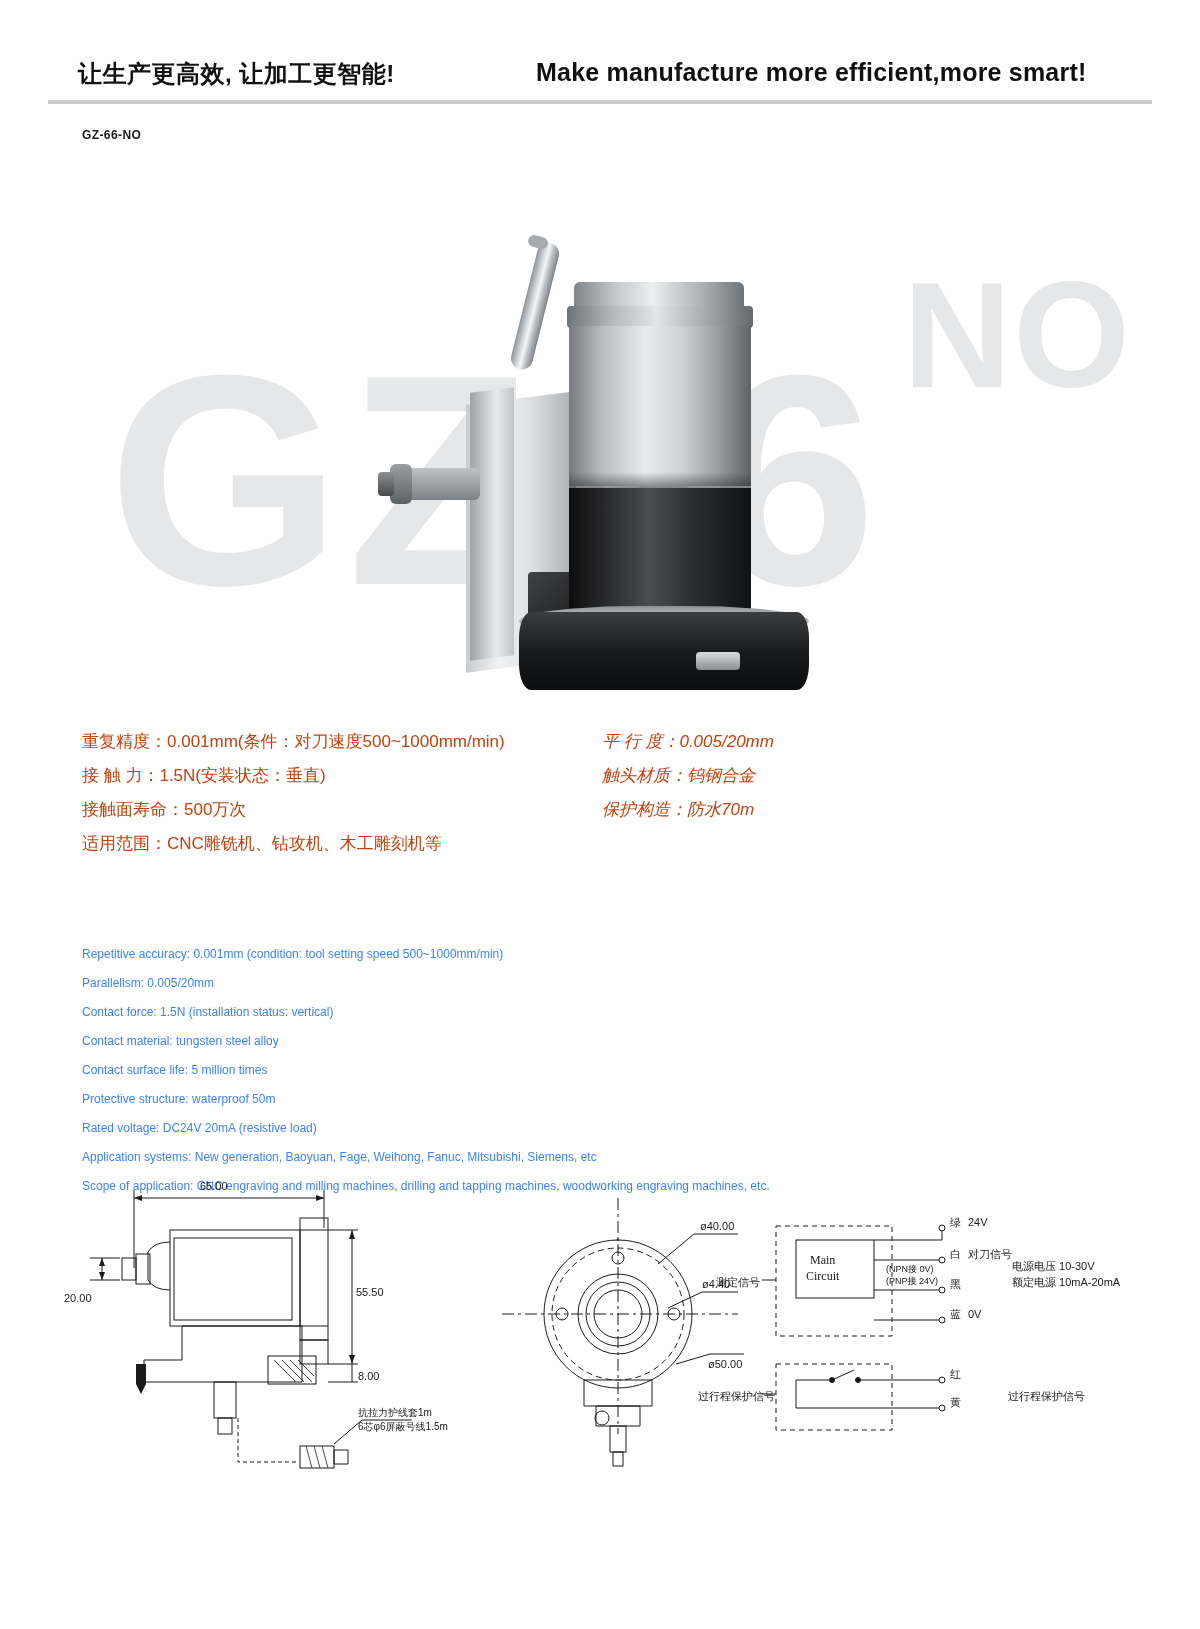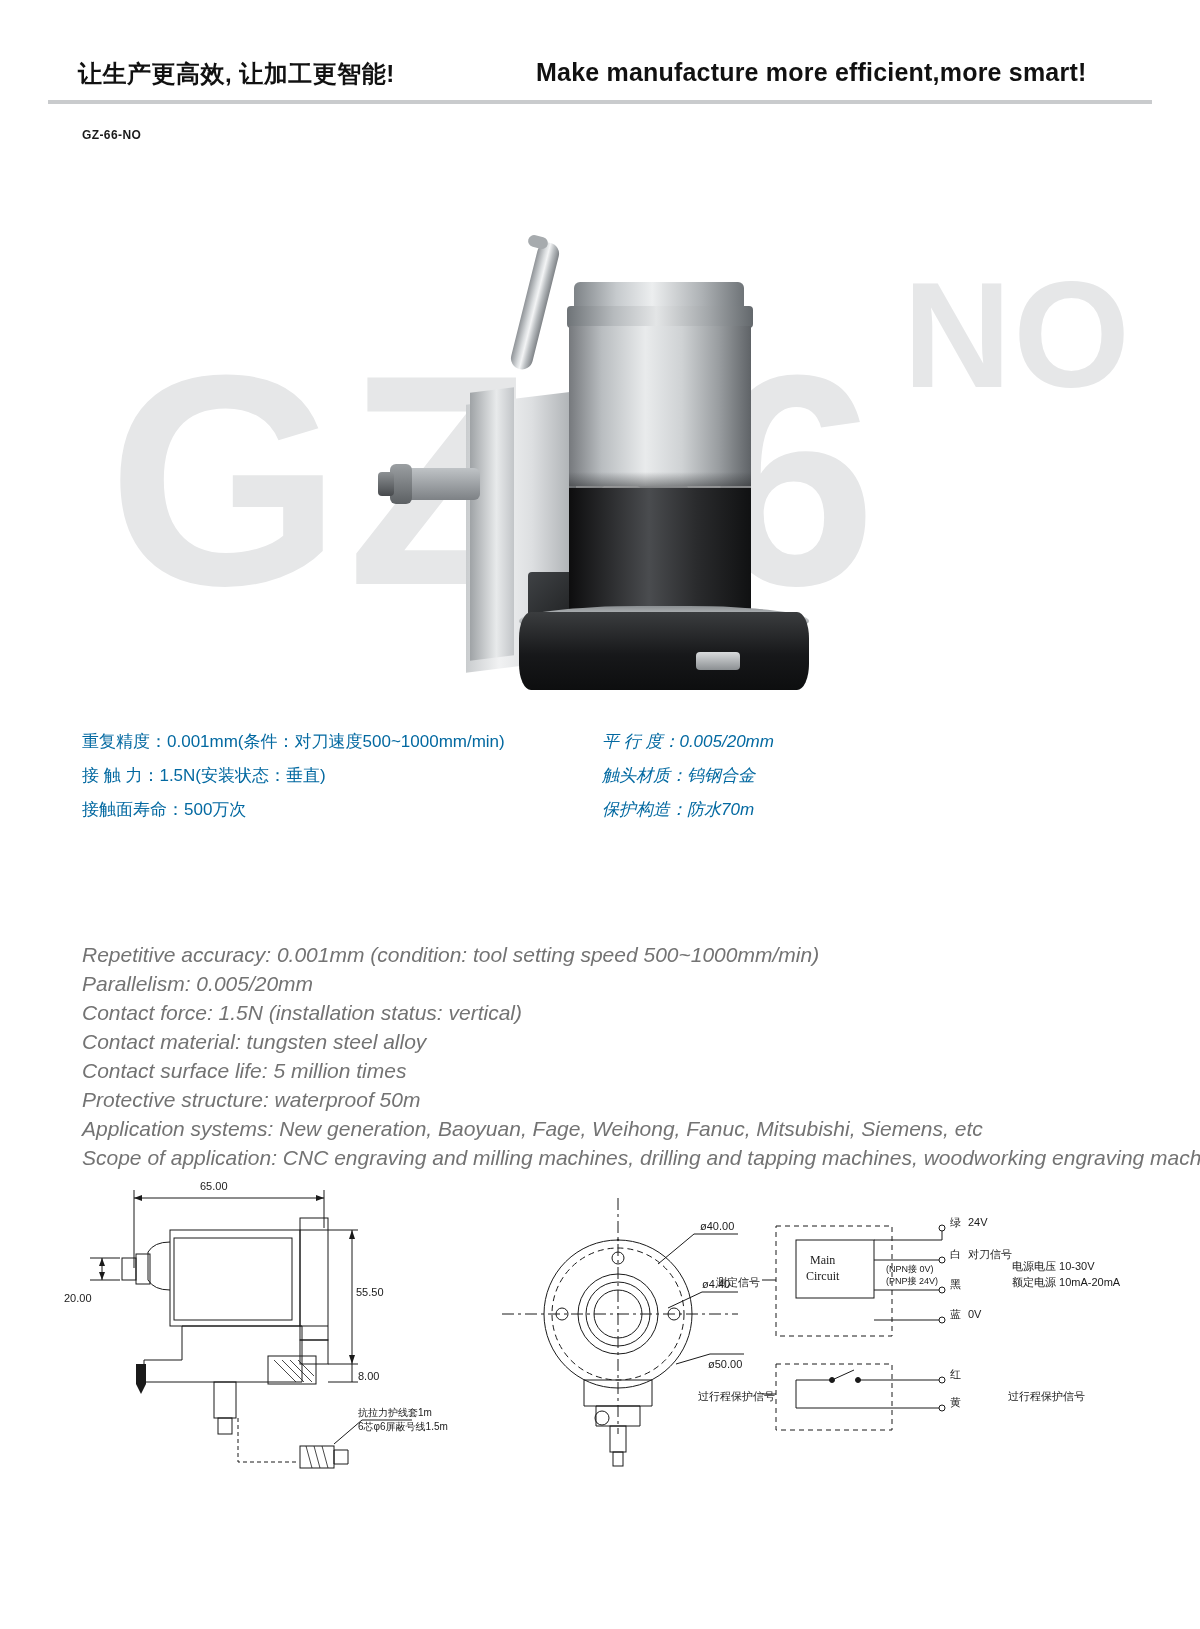--- a/index.html
+++ b/index.html
@@ -143,31 +143,31 @@
     border-radius:4px;
   }
 
   
   .specs-cn {
     position:absolute; left:82px; top:730px; width:1036px;
   }
   .spec-row { position:relative; height:34px; }
   .spec-left, .spec-right {
     position:absolute; top:0;
-    font-size:17px; color:#0369a1;
+    font-size:17px; color:#c2410c;
     white-space:nowrap;
   }
   .spec-left { left:0; }
   .spec-right { left:520px;font-style:italic; }
 
   .specs-en {
     position:absolute; left:82px; top:940px; width:1060px;
   }
   .specs-en div {
-    font-size:21px; line-height:29px; color:#737373; white-space:nowrap;font-style:italic;
+    font-size:12px; line-height:29px; color:#3b82f6; white-space:nowrap;
   }
 
   
   .drawings {
     position:absolute; left:62px; top:1168px; width:1080px; height:330px;
   }
   .drawings svg { display:block; }
 
   
   .footer { position:absolute; left:0; top:1490px; width:1200px; height:60px; }
@@ -213,29 +213,33 @@
     <span class="spec-right">平 行 度：0.005/20mm</span>
   </div>
   <div class="spec-row">
     <span class="spec-left">接 触 力：1.5N(安装状态：垂直)</span>
     <span class="spec-right">触头材质：钨钢合金</span>
   </div>
   <div class="spec-row">
     <span class="spec-left">接触面寿命：500万次</span>
     <span class="spec-right">保护构造：防水70m</span>
   </div>
+  <div class="spec-row">
+    <span class="spec-left">适用范围：CNC雕铣机、钻攻机、木工雕刻机等</span>
+  </div>
 </div>
 
 <div class="specs-en">
   <div>Repetitive accuracy: 0.001mm (condition: tool setting speed 500~1000mm/min)</div>
   <div>Parallelism: 0.005/20mm</div>
   <div>Contact force: 1.5N (installation status: vertical)</div>
   <div>Contact material: tungsten steel alloy</div>
   <div>Contact surface life: 5 million times</div>
   <div>Protective structure: waterproof 50m</div>
+  <div>Rated voltage: DC24V 20mA (resistive load)</div>
   <div>Application systems: New generation, Baoyuan, Fage, Weihong, Fanuc, Mitsubishi, Siemens, etc</div>
   <div>Scope of application: CNC engraving and milling machines, drilling and tapping machines, woodworking engraving machines, etc.</div>
 </div>
 
 <div class="drawings">
 <svg width="1080" height="330" viewBox="0 0 1080 330" xmlns="http://www.w3.org/2000/svg">
   <g stroke="#1a1a1a" fill="none" stroke-width="1" font-family="Liberation Sans, sans-serif" font-size="11">
 
     <g>
 

